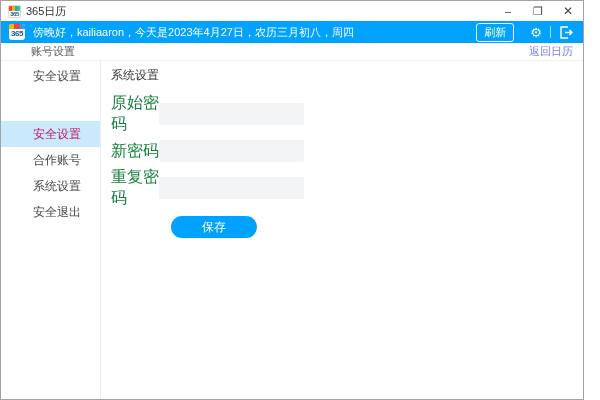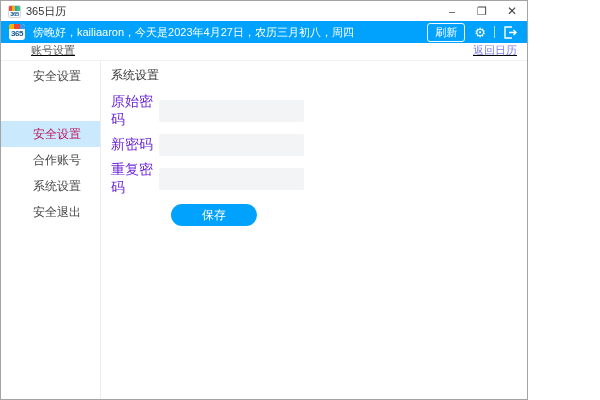--- a/index.html
+++ b/index.html
@@ -1,19 +1,19 @@
 <!DOCTYPE html>
 <html><head>
 <meta charset="utf-8">
 <style>
   * { box-sizing: border-box; margin: 0; padding: 0; }
   html,body { width:600px; height:400px; overflow:hidden; }
   body { font-family: "Liberation Sans", "DejaVu Sans", sans-serif; }
 
-  .window { width:528px; height:400px; border:1px solid #a3a3a3; background:#fff;
+  .window { width:584px; height:400px; border:1px solid #a3a3a3; background:#fff;
             display:flex; flex-direction:column; }
 
   
   .titlebar { height:20px; display:flex; align-items:center; background:#fff;
               padding-left:7px; flex:0 0 auto; }
   .app-ico { width:13px; height:13px; border:1px solid #d8d8d8; border-radius:2px;
              overflow:hidden; display:flex; flex-direction:column; margin-right:5px; }
   .app-ico .band { height:5px; display:flex; }
   .app-ico .band i { flex:1; }
   .app-ico .num { flex:1; font-size:6px; line-height:6px; text-align:center;
@@ -27,43 +27,43 @@
   .bluebar { height:22px; background:#01a2fd; display:flex; align-items:center;
              padding:0 10px 0 8px; flex:0 0 auto; }
   .logo365 { width:16px; height:16px; background:#fff; border-radius:3px; overflow:hidden;
              display:flex; flex-direction:column; margin-right:8px; }
   .logo365 .band { height:5px; display:flex; }
   .logo365 .band i { flex:1; }
   .logo365 .num { flex:1; font-size:8px; line-height:10px; text-align:center;
                   color:#14588f; font-weight:bold; letter-spacing:-0.5px; }
   .greeting { color:#fff; font-size:11px; flex:1; white-space:nowrap; overflow:hidden; }
   .refresh-btn { border:1px solid rgba(255,255,255,.95); border-radius:3px; color:#fff;
-                 background:transparent; font-size:11px; padding:1px 7px; margin-right:9px;
+                 background:transparent; font-size:11px; padding:1px 7px; margin-right:16px;
                  font-family:inherit; }
   .gear { color:#fff; font-size:13px; line-height:13px; margin-right:8px; }
   .vdiv { width:1px; height:12px; background:rgba(255,255,255,.65); margin-right:8px; }
   .exit-ico { display:flex; align-items:center; }
 
   
-  .subheader { height:18px; display:flex; padding:0 10px 0 30px;
-               border-bottom:1px solid #f2f2f2; flex:0 0 auto;text-decoration:underline; }
+  .subheader { height:18px; display:flex; align-items:center; padding:0 10px 0 30px;
+               border-bottom:1px solid #f2f2f2; flex:0 0 auto; }
   .subheader .s-title { font-size:11px; color:#5a5a5a; flex:1; }
   .back-link { font-size:11px; color:#7b7ef0; text-decoration:none; }
 
   
   .app-body { flex:1; display:flex; min-height:0; }
   .sidebar { width:100px; border-right:1px solid #ececec; padding-top:2px; flex:0 0 auto; }
   .side-item { height:26px; line-height:26px; padding-left:32px; font-size:12px;
                color:#454545; cursor:pointer; }
   .side-item.active { background:#cbe9fd; color:#be185d;margin-top:32px; }
 
   .content { flex:1; padding:6px 0 0 10px; }
   .section-title { font-size:12px; color:#333; margin-bottom:9px; }
   .form-row { display:flex; align-items:center; margin-bottom:5px; }
-  .form-row label { width:48px; font-size:14px; color:#6d28d9; flex:0 0 auto; }
+  .form-row label { width:48px; font-size:16px; color:#15803d; flex:0 0 auto; }
   .form-row input { width:145px; height:22px; background:#f3f4f6; border:none;
                     border-radius:2px; outline:none; padding:0 6px; font-size:12px;
                     font-family:inherit; }
   .save-btn { display:block; margin:7px 0 0 60px; width:86px; height:22px;
               background:#01a2fd; color:#fff; border:none; border-radius:11px;
               font-size:12px; font-family:inherit; cursor:pointer; }
 </style>
 </head>
 <body>
 

